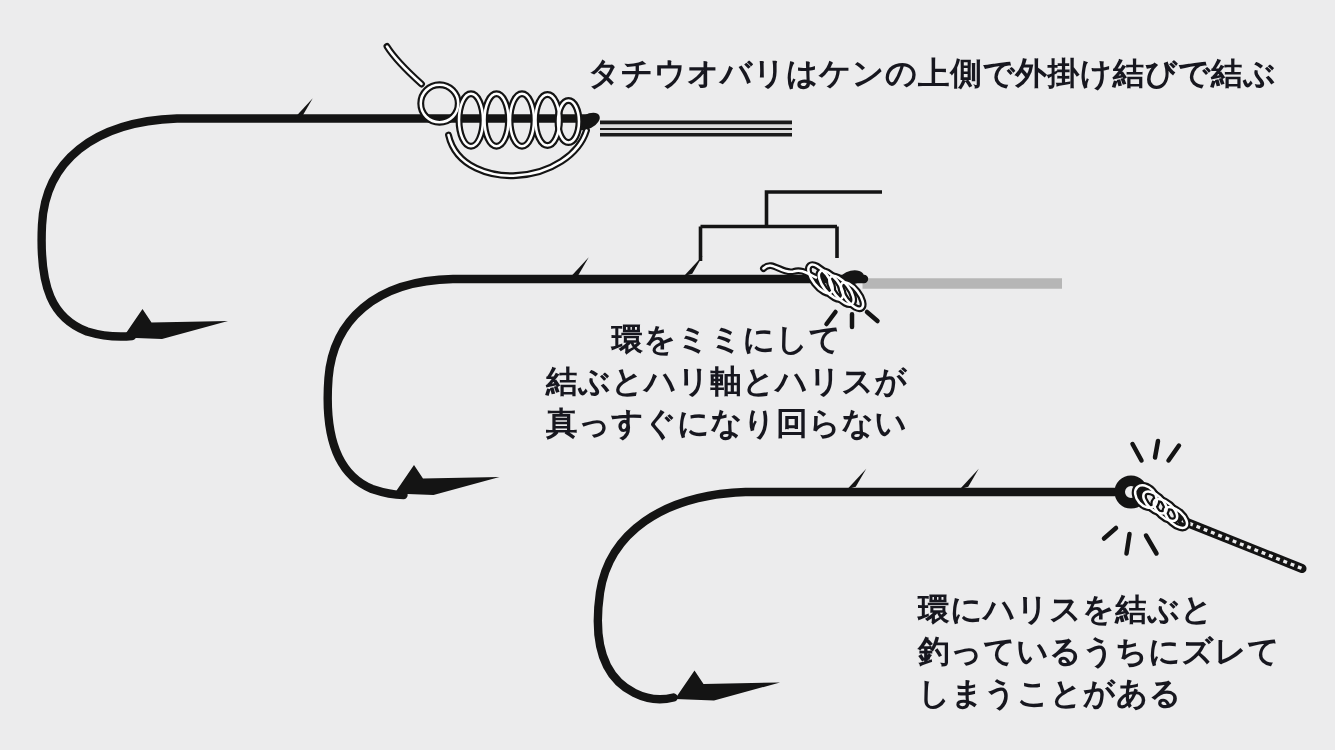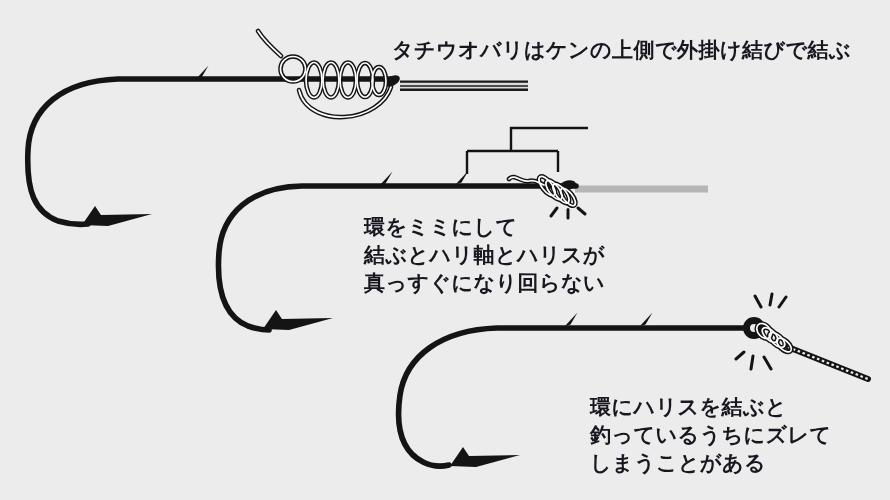--- a/index.html
+++ b/index.html
@@ -115,21 +115,21 @@
     <use href="#knot3" class="rope-inner"></use>
 
     <path class="mark" d="M 761 307 L 755 296 M 770 305 L 772 294 M 779 307 L 786 297"></path>
     <path class="mark" d="M 744 352 L 736 359 M 753 356 L 751 369 M 764 357 L 771 369"></path>
   </g>
 </svg>
 
 <div class="note" style="left:392px;top:36px;">タチウオバリはケンの上側で外掛け結びで結ぶ</div>
 
 
-<div class="note" style="left:364px;top:213px;">環をミミにして
+<div class="note" style="left:364px;top:213px;text-align:center;">環をミミにして
 結ぶとハリ軸とハリスが
 真っすぐになり回らない</div>
 
-<div class="note" style="left:590px;top:393px;">環にハリスを結ぶと
+<div class="note" style="left:612px;top:393px;">環にハリスを結ぶと
 釣っているうちにズレて
 しまうことがある</div>
 
 </div>
 
 </body></html>

